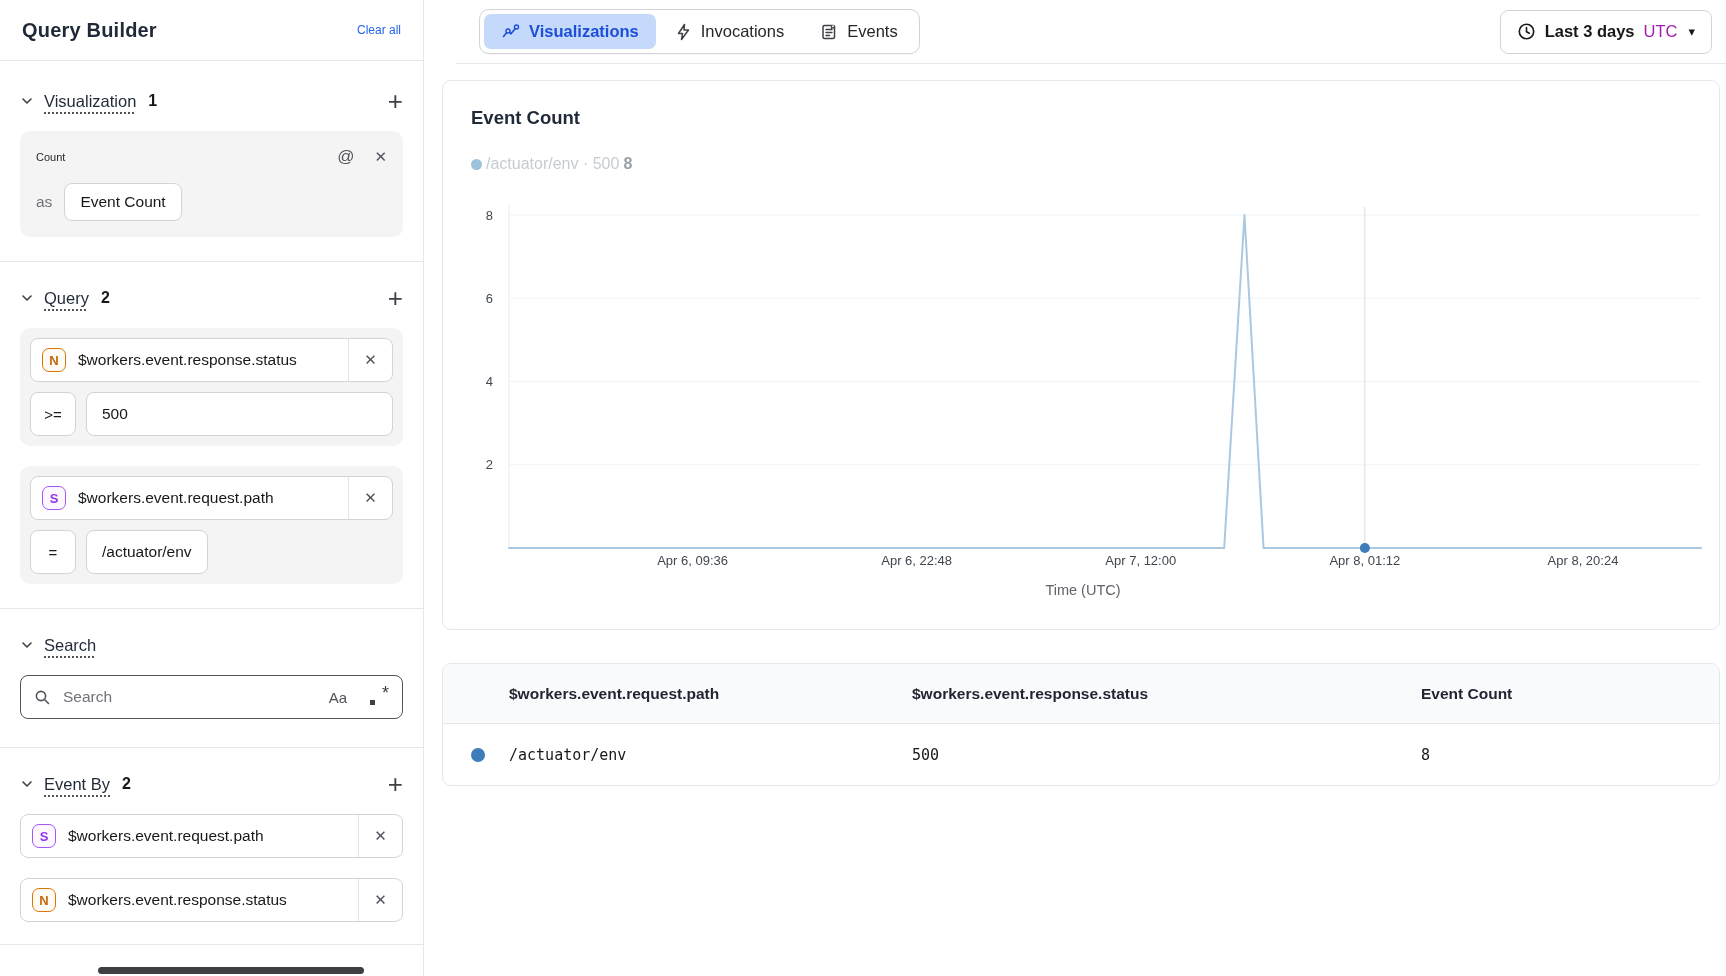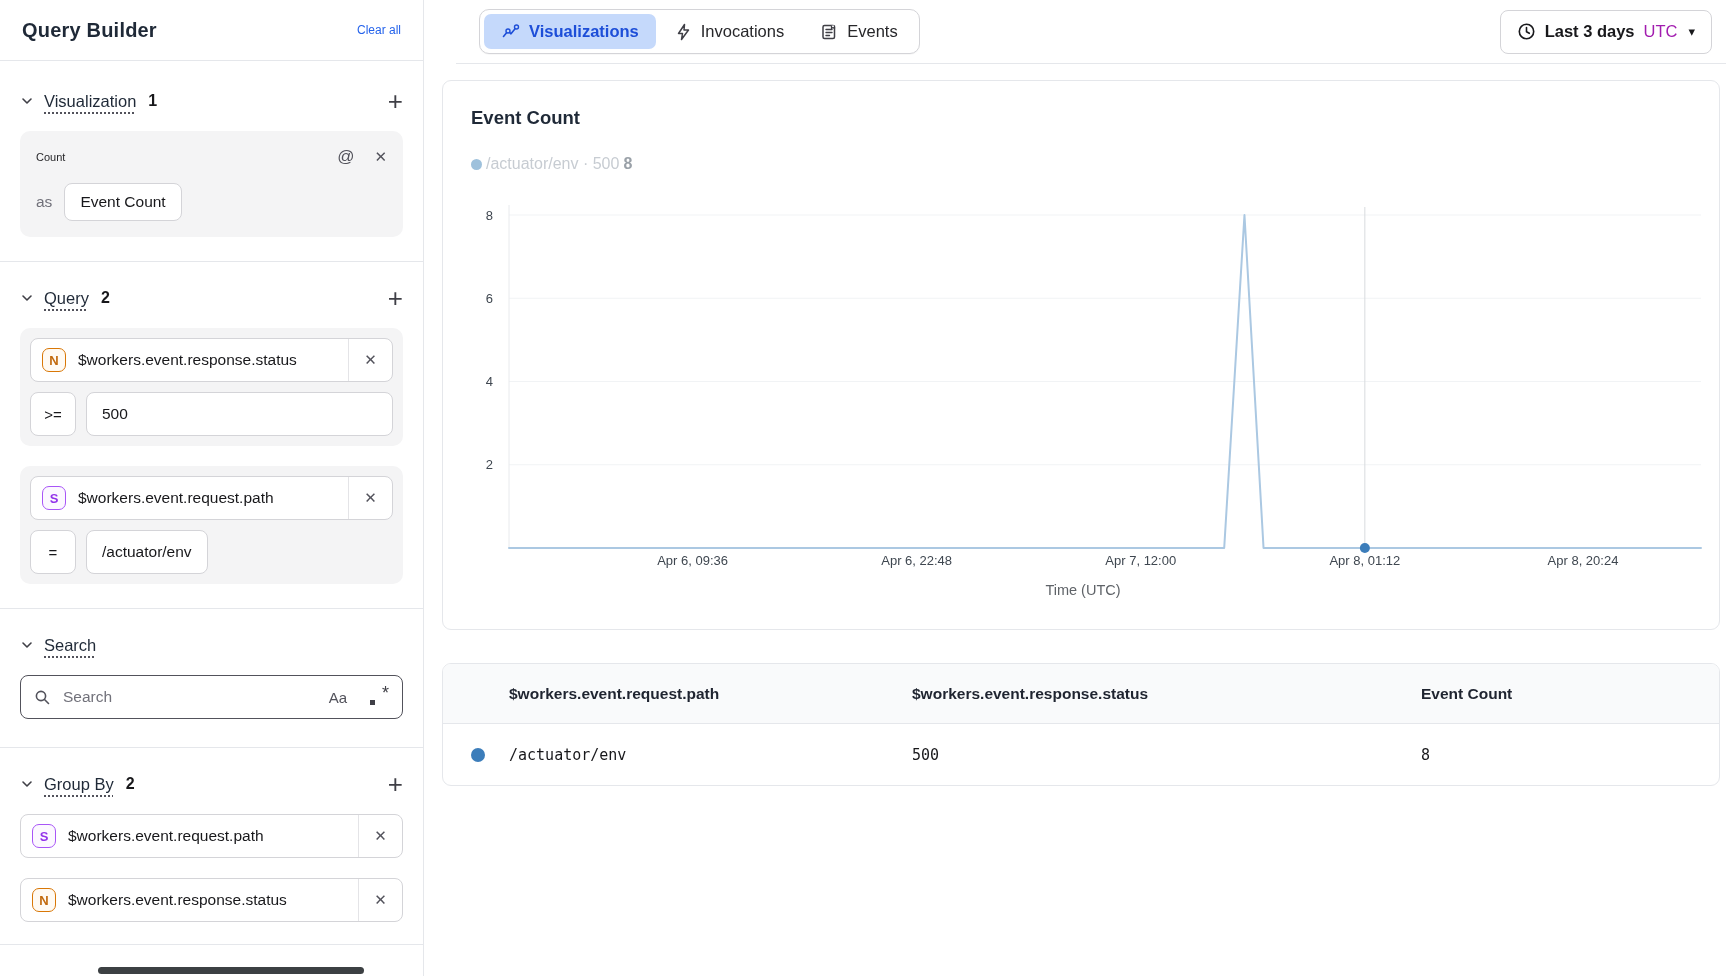--- a/index.html
+++ b/index.html
@@ -179,21 +179,21 @@
       </span>
     </div>
   </div>
   <hr class="hr">
 
   <div class="section pt20 pb22">
     <div class="sec-head">
       <svg class="icon" width="14" height="14" viewBox="0 0 14 14">
           <path d="M3 5l4 4 4-4" stroke="#3f3f46" stroke-width="1.6" fill="none" stroke-linecap="round" stroke-linejoin="round"></path>
         </svg>
-      <span class="sec-label">Group By</span>
+      <span class="sec-label">Event By</span>
       <span class="sec-count">2</span>
       <span class="sec-plus">+</span>
     </div>
     <div class="field-row group-row">
       <span class="badge s">S</span>
       <span class="field-text">$workers.event.request.path</span>
       <span class="field-x">
           <span class="x-icon">✕</span>
         </span>
     </div>

